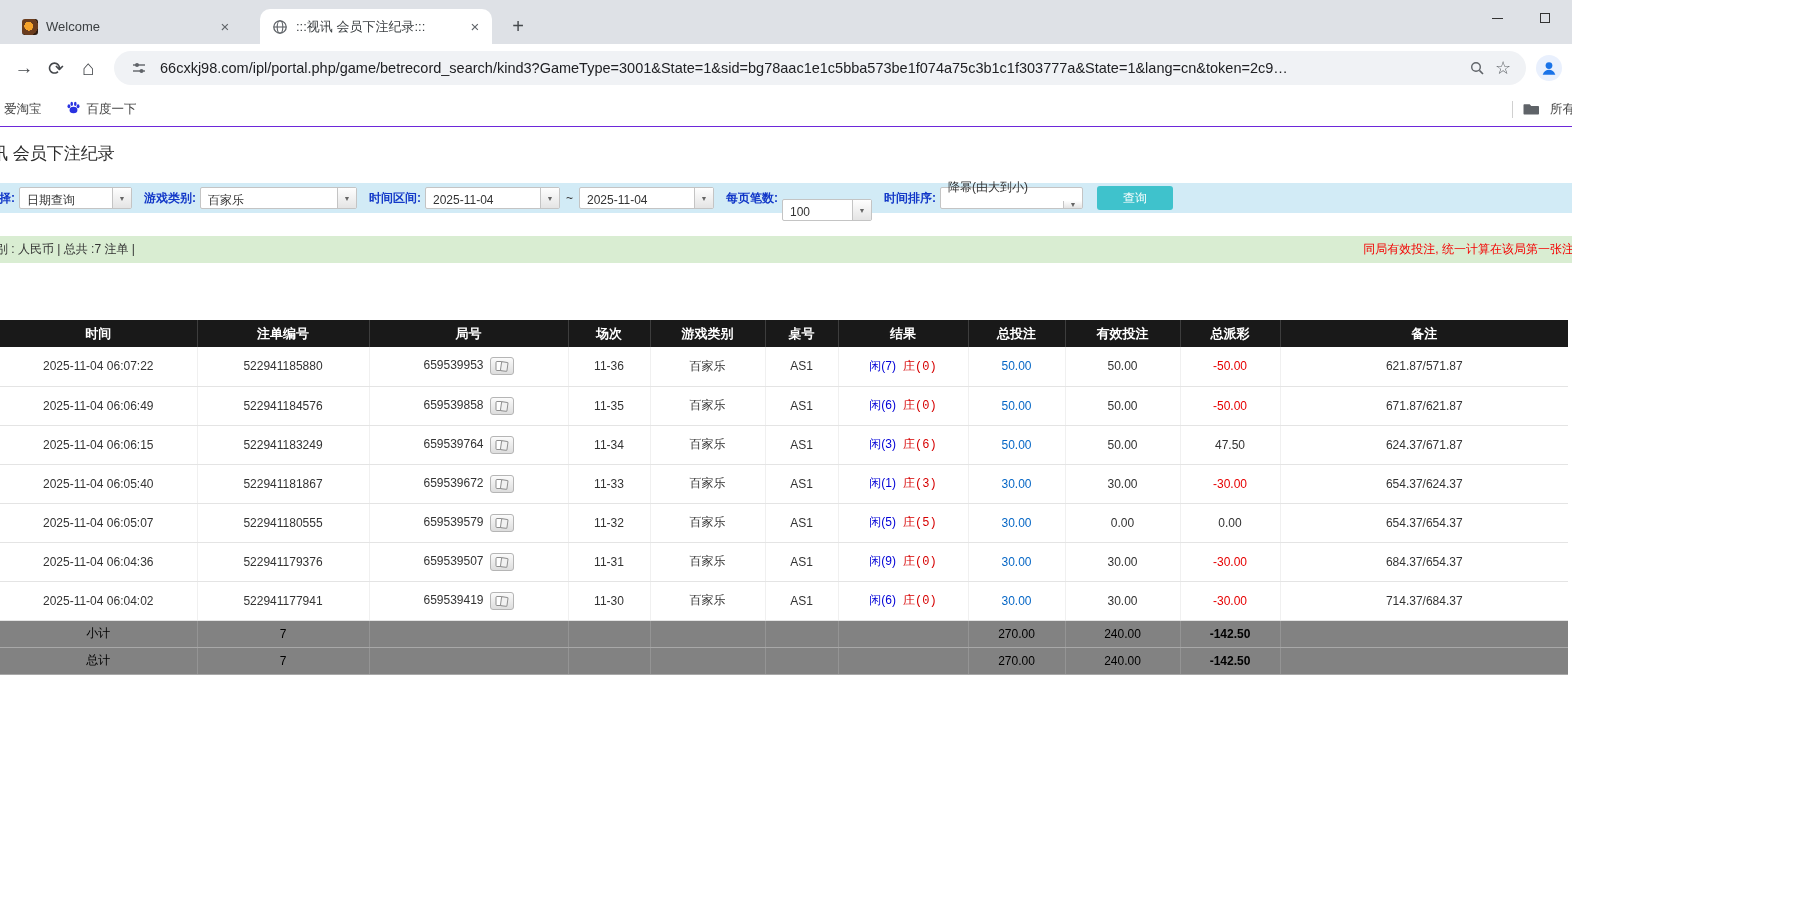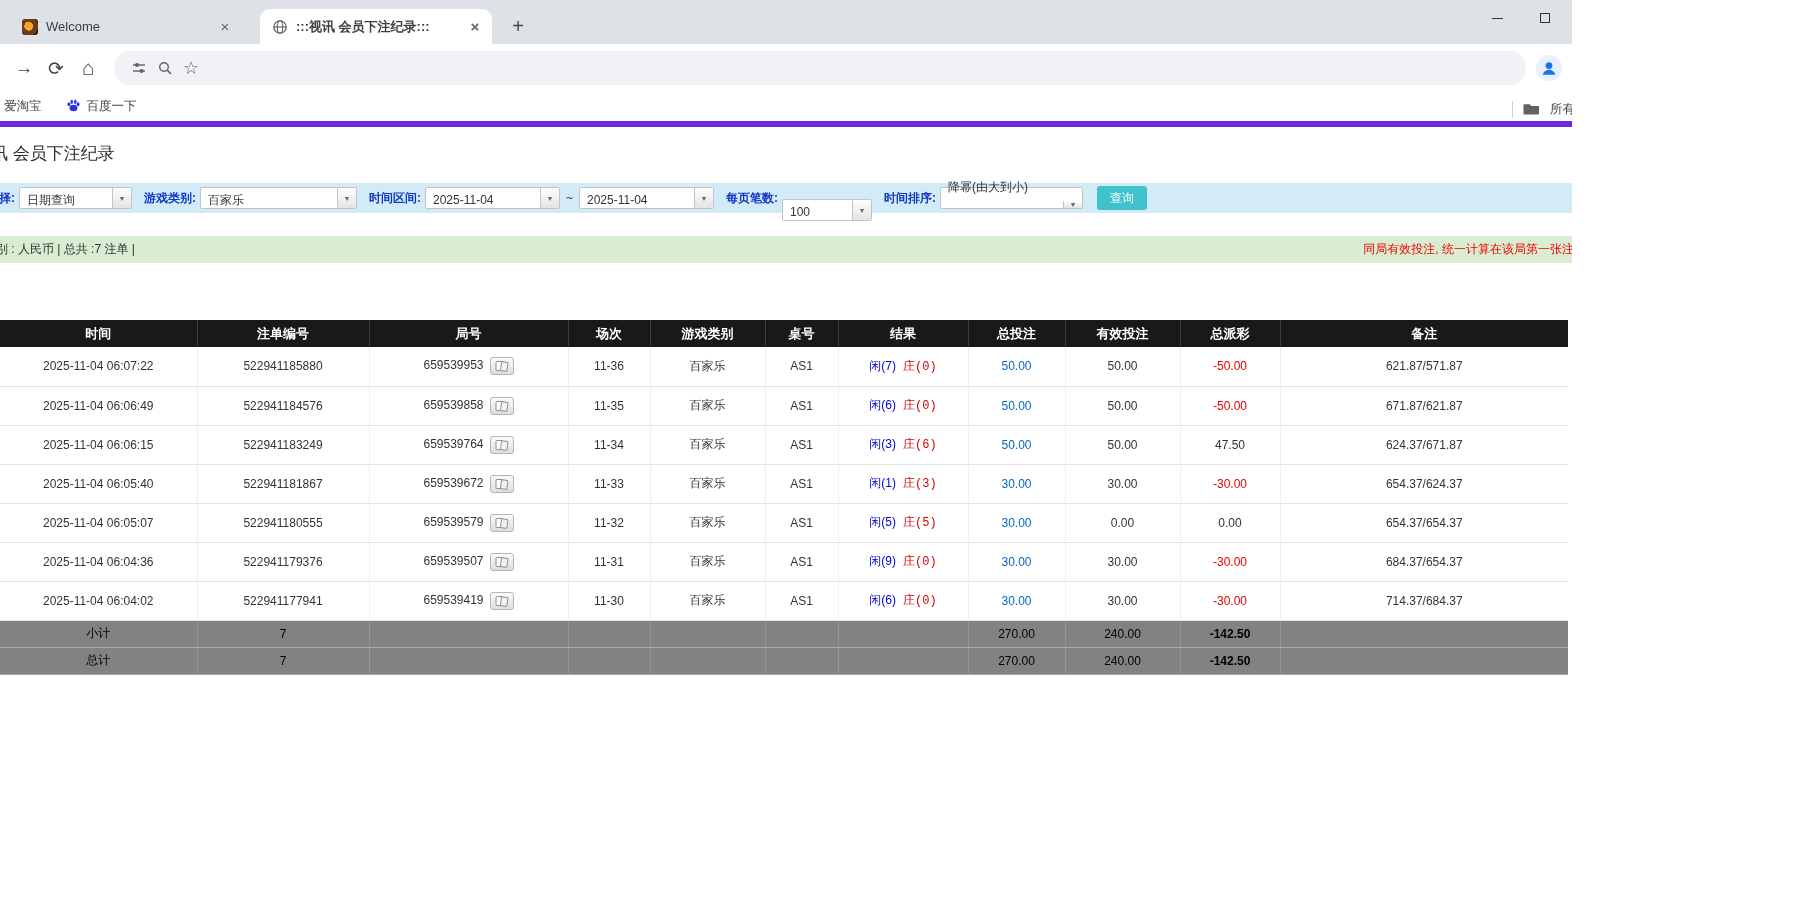--- a/index.html
+++ b/index.html
@@ -8,60 +8,60 @@
     background: #fff; overflow: hidden;
     font-family: "Liberation Sans", sans-serif;
     position: relative;
   }
   .window { position: absolute; left: 0; top: 0; width: 1572px; height: 899px; overflow: hidden; background: #fff; }
 
   
   .tabbar { height: 44px; background: #dee1e6; position: relative; display: flex; align-items: flex-end; }
   .tab { width: 232px; height: 35px; display: flex; align-items: center; padding: 0 8px 0 12px; font-size: 13px; color: #3c4043; border-radius: 10px 10px 0 0; }
   .tab.inactive { margin-left: 10px; }
-  .tab.active { background: #fff; margin-left: 18px; font-weight: bold; }
+  .tab.active { background: #fff; margin-left: 18px; }
   .tab-title { flex: 1; white-space: nowrap; overflow: hidden; margin-left: 8px; }
   .tab-close { width: 18px; height: 18px; border-radius: 50%; display: flex; align-items: center; justify-content: center; font-size: 15px; color: #5f6368; flex: none; }
   .favicon { width: 16px; height: 16px; flex: none; }
   .fav-welcome { border-radius: 3px; background: radial-gradient(circle at 42% 45%, #f6a32b 0 34%, #6b3d1e 35% 72%, #2e1b0e 73%); }
   .newtab { width: 28px; height: 28px; margin: 0 0 4px 12px; display: flex; align-items: center; justify-content: center; font-size: 20px; color: #45494d; }
   .win-controls { position: absolute; top: 0; left: 1474px; height: 36px; display: flex; }
   .win-btn { width: 47px; height: 36px; display: flex; align-items: center; justify-content: center; }
   .min-glyph { width: 11px; border-top: 1.5px solid #333; }
   .max-glyph { width: 10px; height: 10px; border: 1.4px solid #333; }
 
   
   .navbar { height: 48px; background: #fff; display: flex; align-items: center; padding: 0 10px 0 8px; }
   .nav-icon { width: 32px; height: 32px; display: flex; align-items: center; justify-content: center; font-size: 19px; color: #44474b; border-radius: 50%; flex: none; }
   .urlbar { flex: 1; height: 34px; background: #f0f2f5; border-radius: 17px; display: flex; align-items: center; padding: 0 10px 0 12px; margin: 0 10px; min-width: 0; }
   .url-text { flex: 1; font-size: 14.5px; color: #202124; white-space: nowrap; overflow: hidden; margin: 0 8px; min-width: 0; }
   .url-icon { flex: none; display: flex; align-items: center; justify-content: center; width: 26px; height: 26px; color: #5f6368; }
   .star { font-size: 18px; color: #5f6368; }
   .avatar { width: 26px; height: 26px; border-radius: 50%; background: #e9f0fd; display: flex; align-items: center; justify-content: center; flex: none; }
 
   
-  .bookmarks { height: 35px; background: #fff; display: flex; align-items: center; font-size: 12.5px; color: #444; position: relative; border-bottom: 6px solid #6d28d9; }
+  .bookmarks { height: 35px; background: #fff; display: flex; align-items: center; font-size: 12.5px; color: #444; position: relative; border-bottom: 1px solid #6d28d9; }
   .bm-item { display: flex; align-items: center; gap: 6px; padding: 0 2px; margin-right: 20px; white-space: nowrap; }
   .bm-item.first { margin-left: 2px; }
   .bm-right { position: absolute; left: 1512px; top: 0; height: 35px; display: flex; align-items: center; gap: 10px; white-space: nowrap; }
   .bm-divider { width: 1px; height: 17px; background: #d0d0d0; }
 
   
   .content { position: relative; background: #fff; }
   .page-title { font-size: 17px; color: #2b2b2b; margin: 15px 0 0 -26px; height: 24px; white-space: nowrap; }
 
   .filterbar { margin-top: 17px; height: 30px; background: #d2ebf6; display: flex; align-items: center; font-size: 12px; white-space: nowrap; }
   .f-label { color: #1238c8; font-weight: bold; margin: 0 4px 0 12px; }
   .f-label.first { margin-left: -37px; }
   .combo { display: flex; align-items: stretch; background: #fff; border: 1px solid #c4c4c4; border-radius: 2px; height: 22px; flex: none; }
   .combo .val { display: flex; align-items: center; padding: 12px 7px; font-size: 12px; color: #333; flex: 1; overflow: hidden; }
   .combo .arrow { width: 19px; border-left: 1px solid #c4c4c4; background: linear-gradient(#fefefe, #e4e4e4); display: flex; align-items: center; justify-content: center; font-size: 7px; color: #666; }
   .w-query { width: 113px; } .w-game { width: 157px; } .w-date { width: 135px; } .w-size { width: 90px; margin-top: 24px; } .w-sort { width: 143px; align-items: flex-end; }
   .tilde { margin: 0 6px; color: #333; }
-  .search-btn { margin-left: 14px; height: 24px; padding: 0 13px; background: #3fc2cc; border: none; border-radius: 3px; color: #fff; font-size: 12px; font-family: inherit; }
+  .search-btn { margin-left: 14px; height: 24px; padding: 0 26px; background: #3fc2cc; border: none; border-radius: 3px; color: #fff; font-size: 12px; font-family: inherit; }
 
   .summarybar { margin-top: 23px; height: 27px; background: #d9edd2; display: flex; align-items: center; font-size: 12px; color: #333; position: relative; white-space: nowrap; }
   .sum-left { margin-left: -16px; }
   .sum-right { position: absolute; right: -14px; color: #f40000; }
 
   table.bets { margin-top: 57px; width: 1568px; border-collapse: collapse; table-layout: fixed; font-size: 12px; color: #333; text-align: center; }
   .bets thead th { background: #191919; color: #fff; height: 27px; font-size: 13px; font-weight: bold; border-right: 1px solid #3d3d3d; padding: 0; }
   .bets thead th:last-child { border-right: none; }
   .bets tbody td { height: 39px; border-bottom: 1px solid #e4e4e4; border-right: 1px solid #f0f0f0; padding: 0; overflow: hidden; }
   .bets tbody td:last-child { border-right: none; }
@@ -113,20 +113,21 @@
     <div class="nav-icon" style="font-size:21px;">⌂</div>
     <div class="urlbar">
       <span class="url-icon">
         <svg width="16" height="16" viewBox="0 0 16 16">
             <line x1="2" y1="5" x2="14" y2="5" stroke="#5f6368" stroke-width="1.4"></line>
             <circle cx="6" cy="5" r="2" fill="#5f6368"></circle>
             <line x1="2" y1="11" x2="14" y2="11" stroke="#5f6368" stroke-width="1.4"></line>
             <circle cx="10.5" cy="11" r="2" fill="#5f6368"></circle>
           </svg>
       </span>
+      <span class="url-text">66cxkj98.com/ipl/portal.php/game/betrecord_search/kind3?GameType=3001&amp;State=1&amp;sid=bg78aac1e1c5bba573be1f074a75c3b1c1f303777a&amp;State=1&amp;lang=cn&amp;token=2c9…</span>
       <span class="url-icon">
         <svg width="16" height="16" viewBox="0 0 16 16">
             <circle cx="7" cy="7" r="4.3" fill="none" stroke="#5f6368" stroke-width="1.4"></circle>
             <line x1="10.4" y1="10.4" x2="14" y2="14" stroke="#5f6368" stroke-width="1.6"></line>
           </svg>
       </span>
       <span class="url-icon star">☆</span>
     </div>
     <div class="avatar">
       <svg width="18" height="18" viewBox="0 0 16 16">

